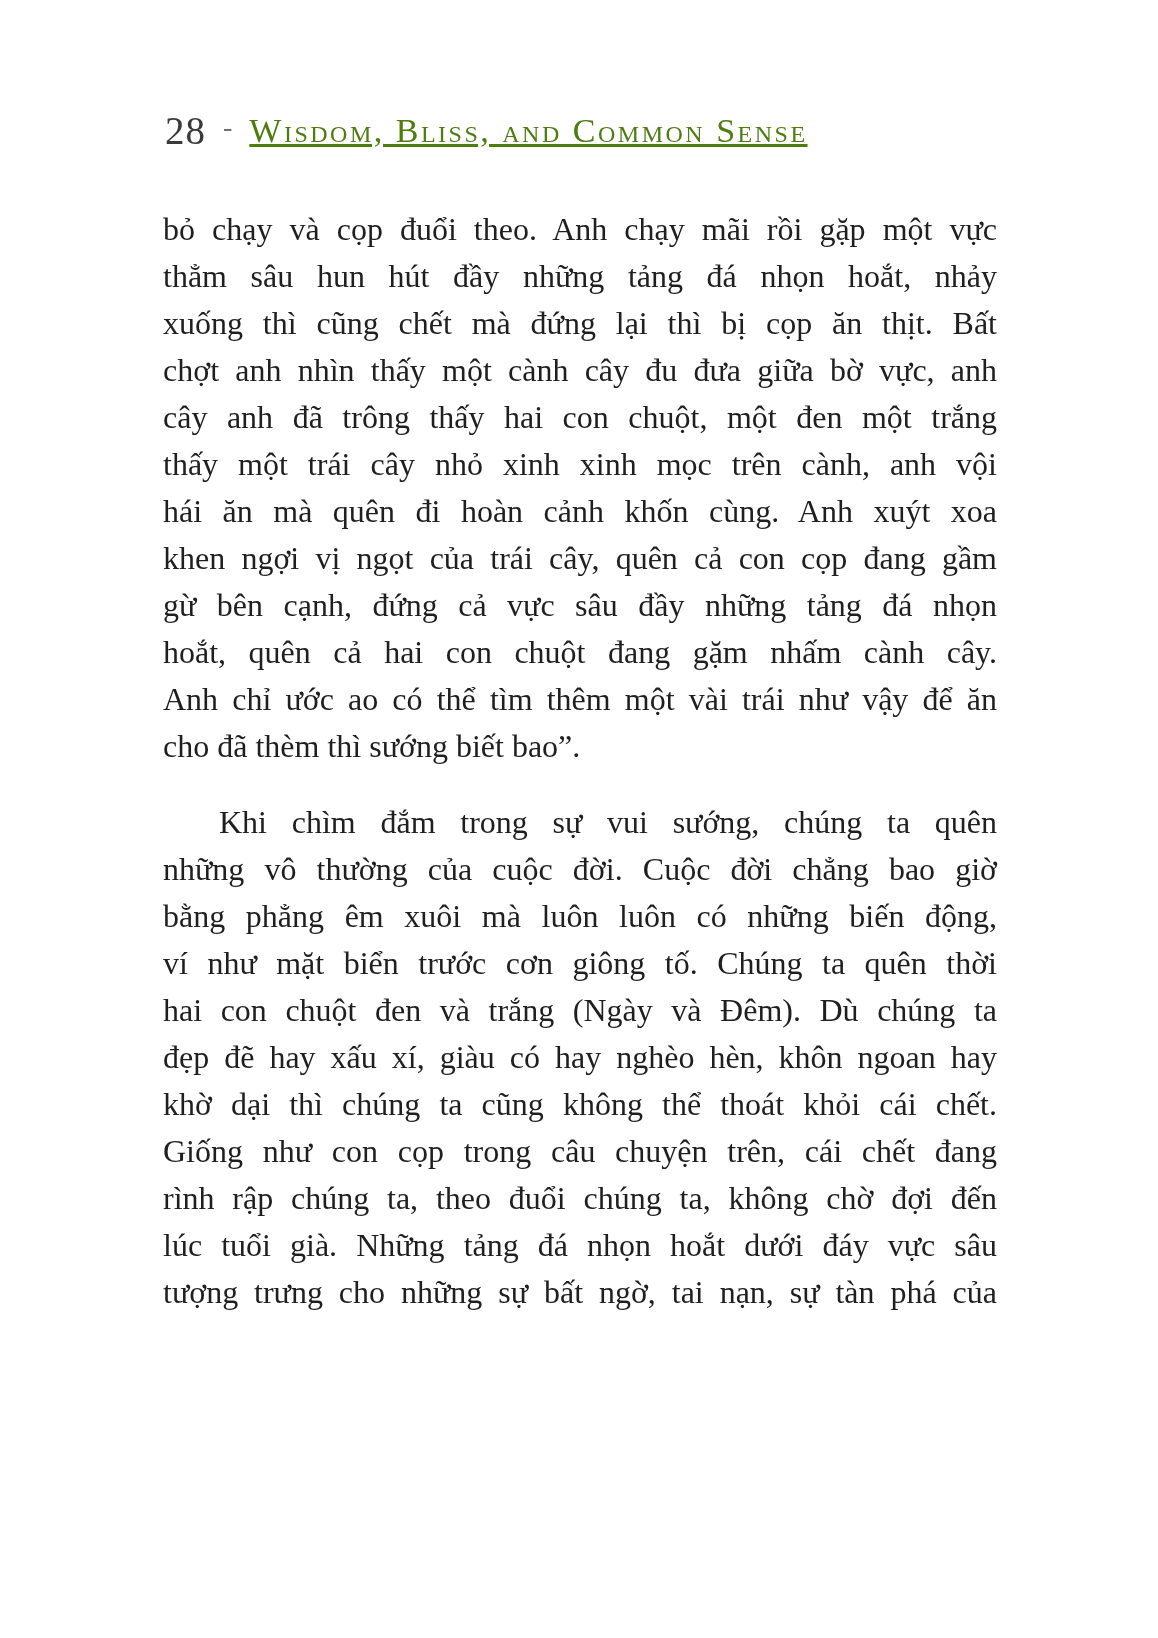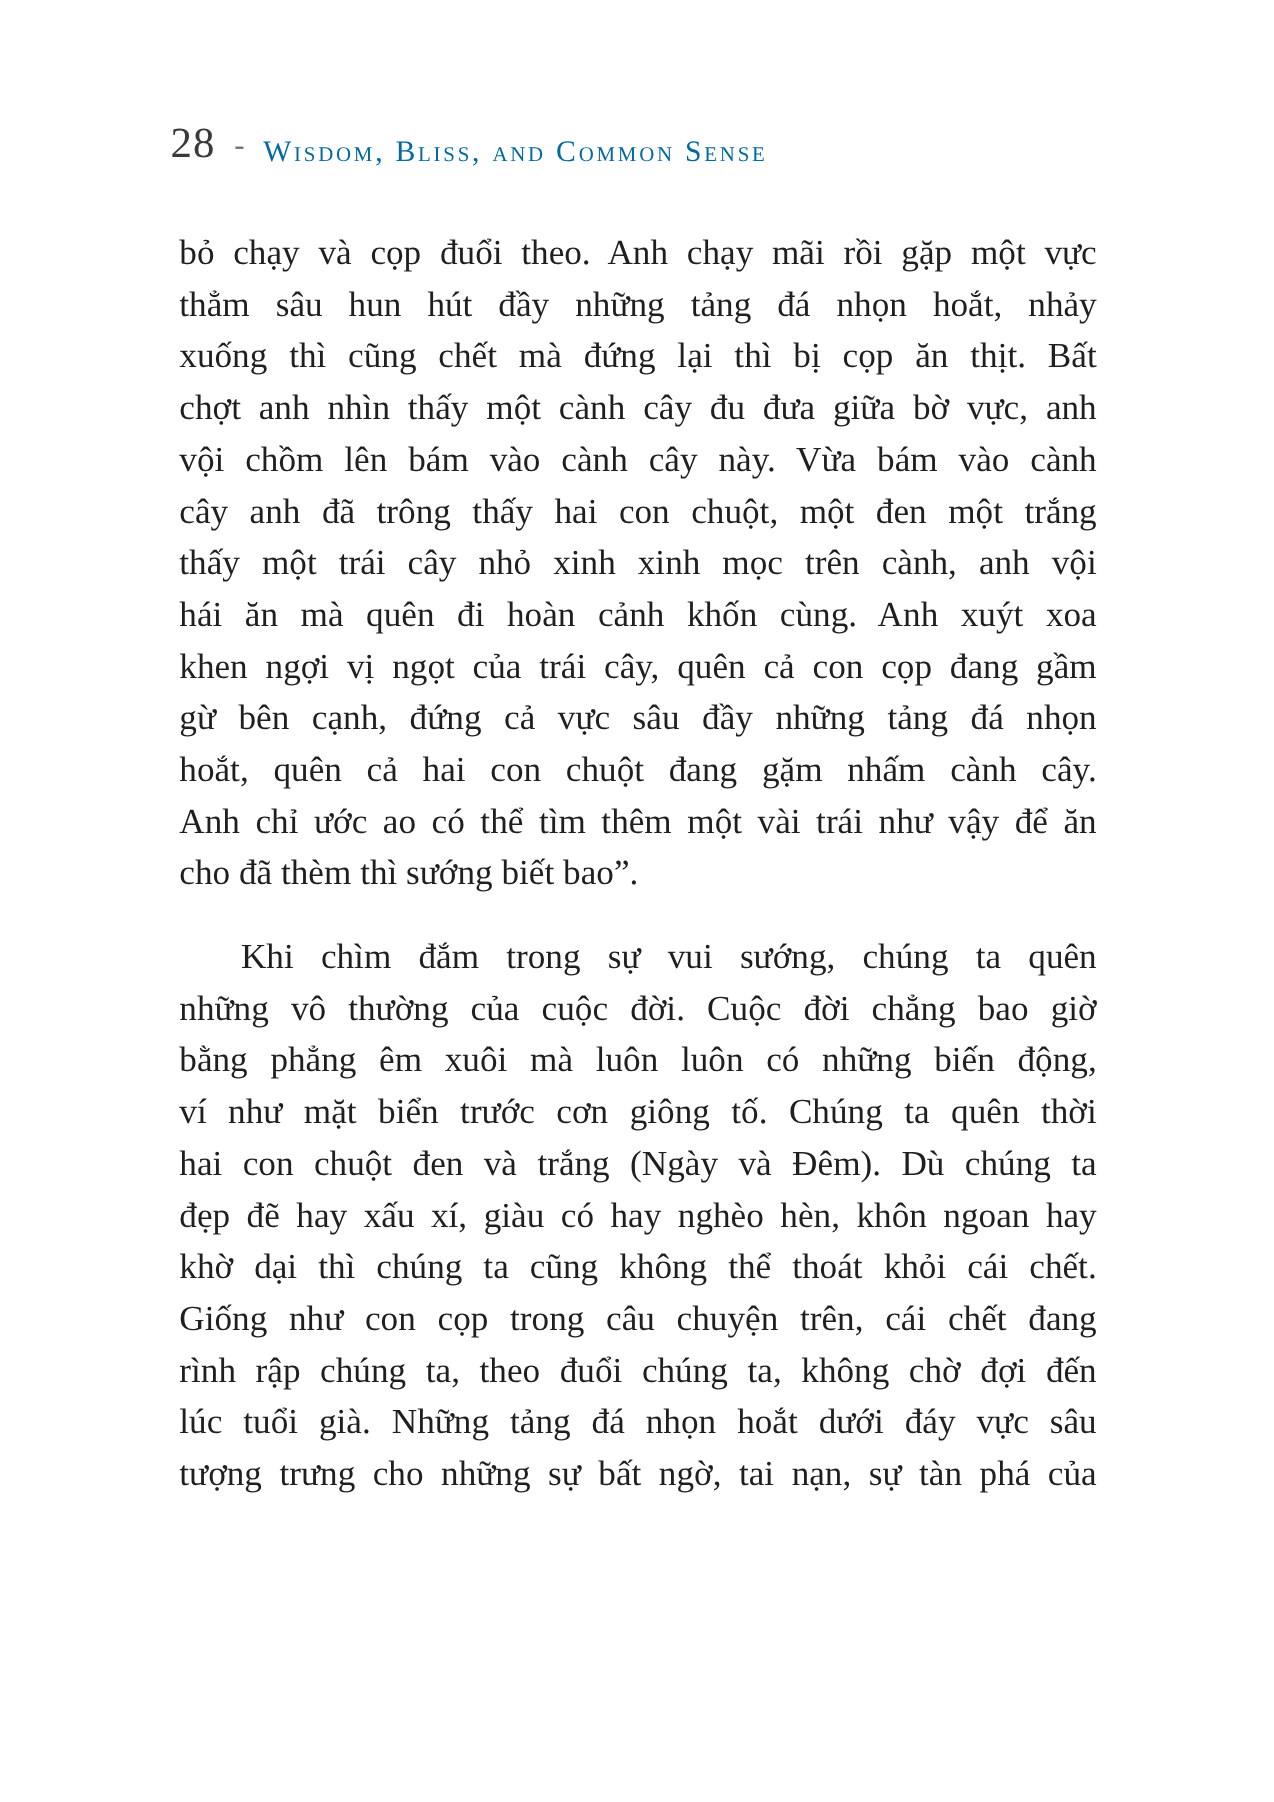--- a/index.html
+++ b/index.html
@@ -12,43 +12,44 @@
   .page {
     position: relative;
     width: 1158px;
     height: 1638px;
     background: #ffffff;
     overflow: hidden;
   }
   
   .header {
     position: absolute;
-    left: 155px;
+    left: 165px;
     top: 108px;
     display: flex;
-    align-items: flex-end;
+    align-items: center;
     gap: 17px;
     white-space: nowrap;
   }
   .page-number {
     font-size: 39px;
     color: #3a3a3a;
     letter-spacing: 1px;
   }
   .separator {
     font-size: 28px;
     color: #6f6f6f;
     position: relative;
     top: -4px;
   }
   .book-title {
-    font-size: 27px;
+    font-size: 34px;
     font-variant: small-caps;
-    color: #0369a1;
+    color: #4d7c0f;
     letter-spacing: 2.5px;
+    text-decoration: underline;
   }
   
   .body-text {
     position: absolute;
     left: 163px;
     top: 206px;
     width: 834px;
     font-size: 32px;
     line-height: 47px;
     color: #1f1f1f;
@@ -80,21 +81,20 @@
     <span class="book-title">Wisdom, Bliss, and Common Sense</span>
   </div>
 
   <div class="body-text">
 
     <div class="paragraph">
         <div class="line">bỏ chạy và cọp đuổi theo. Anh chạy mãi rồi gặp một vực</div>
         <div class="line">thẳm sâu hun hút đầy những tảng đá nhọn hoắt, nhảy</div>
         <div class="line">xuống thì cũng chết mà đứng lại thì bị cọp ăn thịt. Bất</div>
         <div class="line">chợt anh nhìn thấy một cành cây đu đưa giữa bờ vực, anh</div>
-        <div class="line">vội chồm lên bám vào cành cây này. Vừa bám vào cành</div>
         <div class="line">cây anh đã trông thấy hai con chuột, một đen một trắng</div>
         <div class="line">thấy một trái cây nhỏ xinh xinh mọc trên cành, anh vội</div>
         <div class="line">hái ăn mà quên đi hoàn cảnh khốn cùng. Anh xuýt xoa</div>
         <div class="line">khen ngợi vị ngọt của trái cây, quên cả con cọp đang gầm</div>
         <div class="line">gừ bên cạnh, đứng cả vực sâu đầy những tảng đá nhọn</div>
         <div class="line">hoắt, quên cả hai con chuột đang gặm nhấm cành cây.</div>
         <div class="line">Anh chỉ ước ao có thể tìm thêm một vài trái như vậy để ăn</div>
         <div class="line last-line">cho đã thèm thì sướng biết bao”.</div>
       </div>
 

